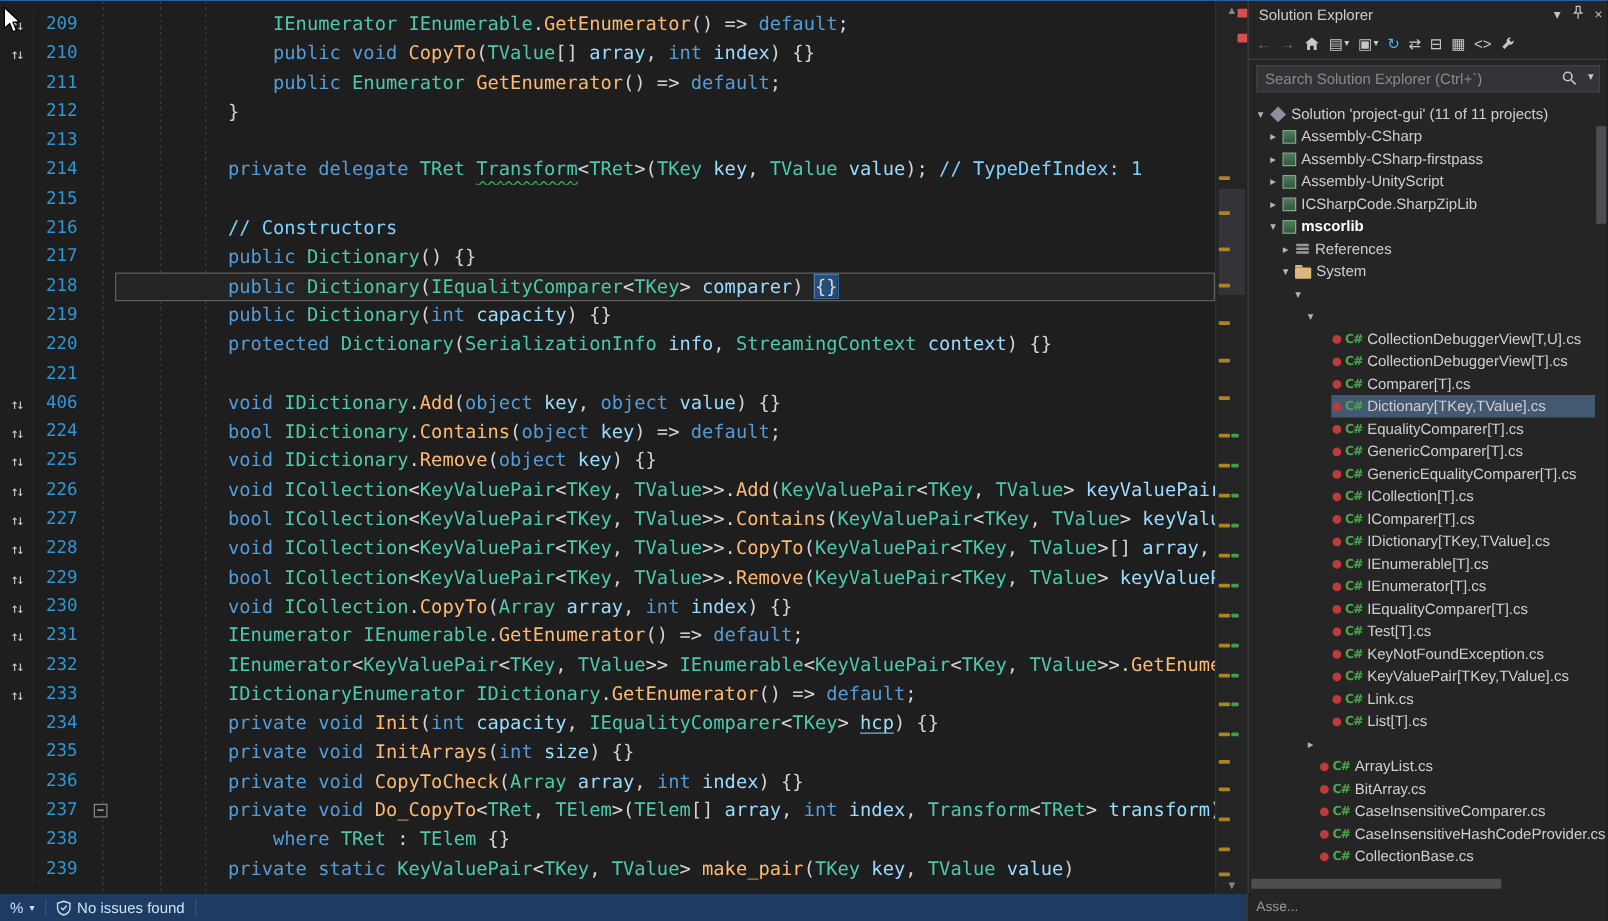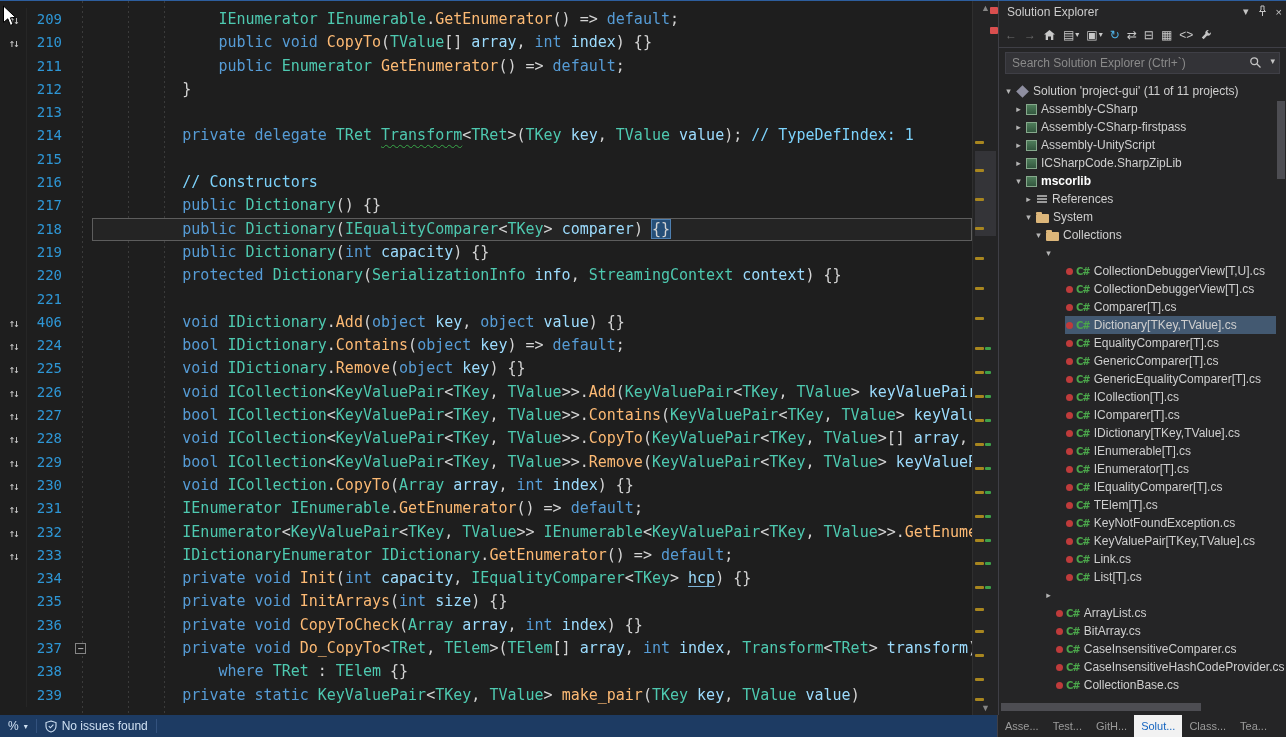--- a/index.html
+++ b/index.html
@@ -87,21 +87,21 @@
 
   
   .bottom { display:flex; height:22px; }
   .status { flex:1; display:flex; align-items:center; background:#1d3b63;
             color:#cfe0f2; font-size:12px; }
   .st-item { display:flex; align-items:center; gap:5px; padding:0 8px; height:22px; }
   .st-item .dd { font-size:8px; }
   .st-sep { width:1px; height:14px; background:#33527e; }
   .st-right { margin-left:auto; display:flex; align-items:center; gap:24px; padding-right:14px; }
   .tabchannel { width:289px; display:flex; align-items:stretch; background:#252526;
-                border-left:1px solid #3f3f46; }
+                border-left:1px solid #3f3f46;flex-direction:column; }
   .twtab { padding:0 7px; font-size:11px; line-height:22px; color:#9b9b9b; cursor:default; }
   .twtab.active { background:#f2f2f2; color:#1565c0; }
 </style>
 </head>
 <body>
 
 <div class="app">
   <div class="main">
 
     <div class="editor">
@@ -470,26 +470,20 @@
             <span class="chev">▾</span>
             <span class="tin">
               <span style="display: flex; align-items: center;">
                 <span class="folder-ic"></span>
               </span>
               <span class="tlabel">System</span>
             </span>
           </div>
           <div class="trow" style="padding-left: 33px;">
             <span class="chev">▾</span>
-            <span class="tin">
-              <span style="display: flex; align-items: center;">
-                <span class="folder-ic"></span>
-              </span>
-              <span class="tlabel">Collections</span>
-            </span>
           </div>
           <div class="trow" style="padding-left: 43px;">
             <span class="chev">▾</span>
           </div>
           <div class="trow" style="padding-left: 53px;">
             <span class="chev"></span>
             <span class="tin">
               <span style="display: flex; align-items: center;">
                 <span class="dot"></span>
                 <span class="cs-ic">C#</span>
@@ -617,21 +611,21 @@
               <span class="tlabel">IEqualityComparer[T].cs</span>
             </span>
           </div>
           <div class="trow" style="padding-left: 53px;">
             <span class="chev"></span>
             <span class="tin">
               <span style="display: flex; align-items: center;">
                 <span class="dot"></span>
                 <span class="cs-ic">C#</span>
               </span>
-              <span class="tlabel">TElem[T].cs</span>
+              <span class="tlabel">Test[T].cs</span>
             </span>
           </div>
           <div class="trow" style="padding-left: 53px;">
             <span class="chev"></span>
             <span class="tin">
               <span style="display: flex; align-items: center;">
                 <span class="dot"></span>
                 <span class="cs-ic">C#</span>
               </span>
               <span class="tlabel">KeyNotFoundException.cs</span>

